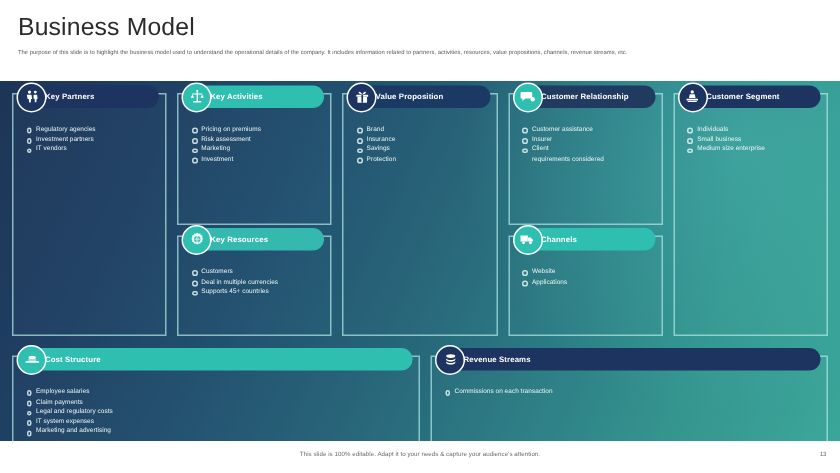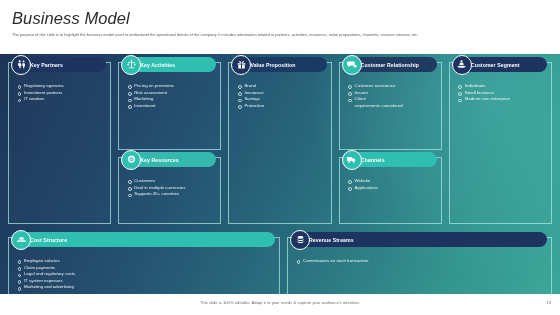--- a/index.html
+++ b/index.html
@@ -28,21 +28,20 @@
     background: #ffffff;
     padding: 8px 12px 0 12px;
   }
 
   .page-title {
     font-size: 16.5px;
     font-weight: 400;
     color: #2b2b2b;
     letter-spacing: 0.1px;
     line-height: 20px;
-    font-style: italic;
   }
 
   .subtitle {
     margin-top: 4px;
     font-size: 3.9px;
     line-height: 5.6px;
     color: #58585b;
     width: 540px;
     letter-spacing: 0.02px;
   }

